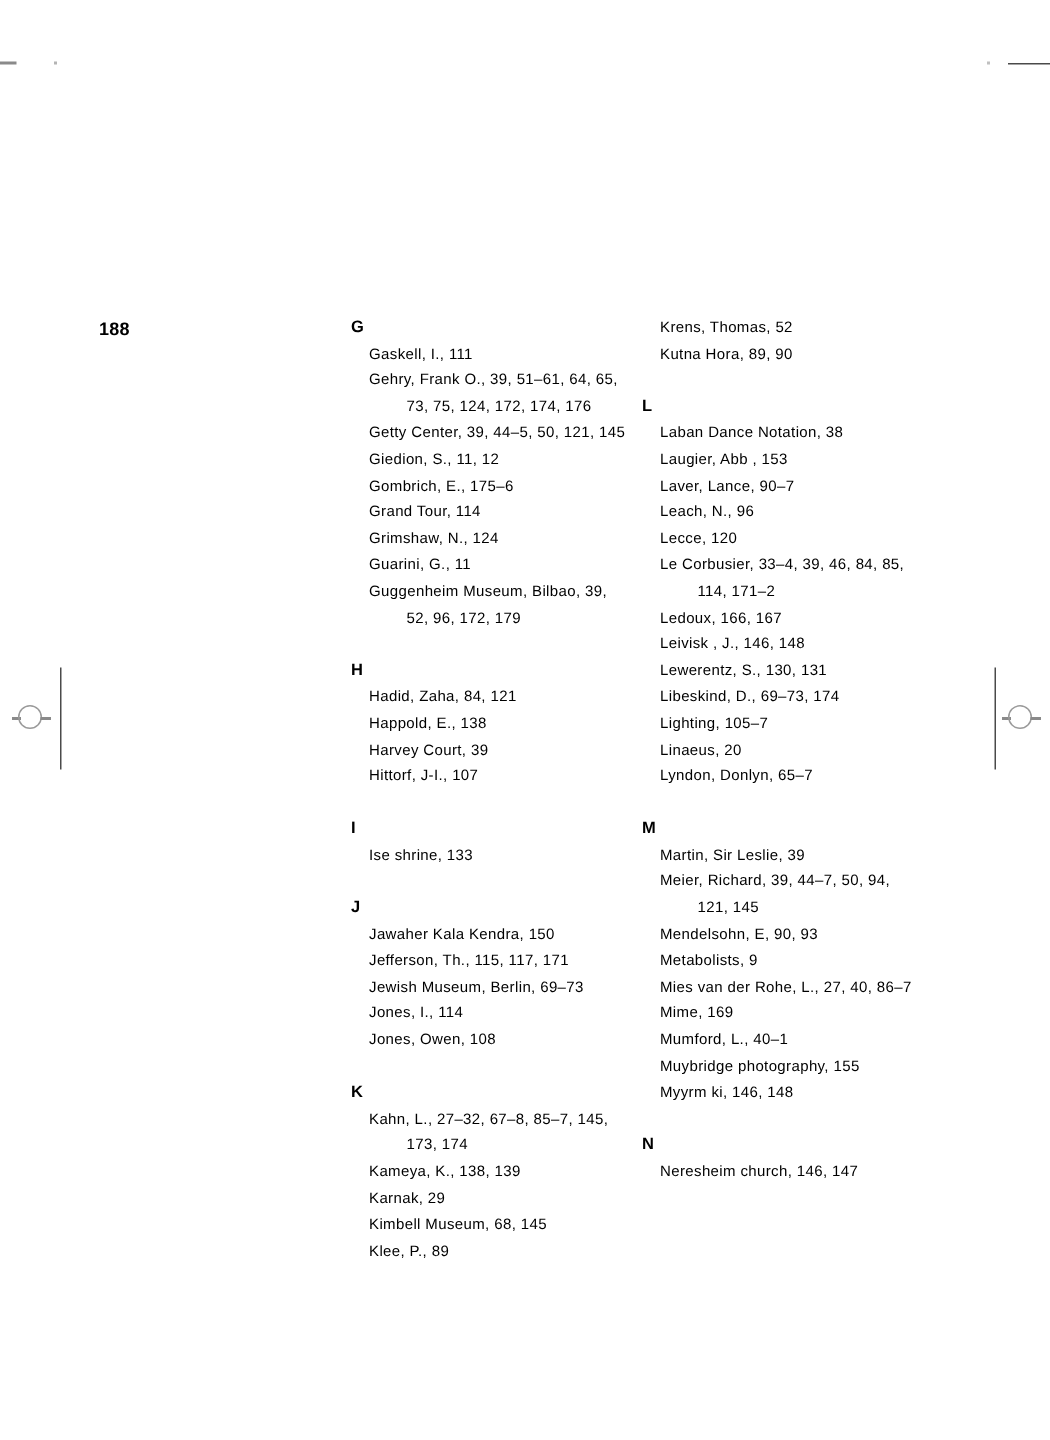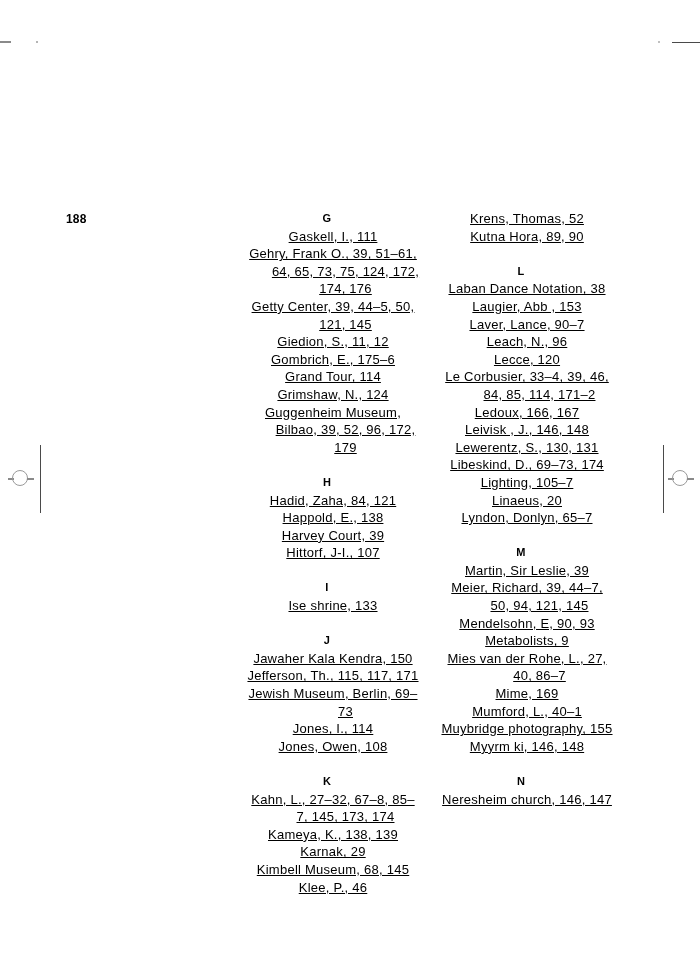--- a/index.html
+++ b/index.html
@@ -7,21 +7,20 @@
     padding: 0;
     background: #ffffff;
   }
   .page {
     position: relative;
     width: 700px;
     height: 960px;
     background: #ffffff;
     font-family: "Liberation Sans", sans-serif;
     overflow: hidden;
-    text-align: center;
   }
 
   
   .mark-rule-top-right {
     position: absolute;
     left: 672px;
     top: 42px;
     width: 28px;
     height: 1px;
     background: #4a4a4a;
@@ -129,28 +128,27 @@
     font-size: 11px;
     font-weight: bold;
     color: #000000;
     line-height: 17.6px;
     letter-spacing: 0.2px;
   }
   .section-gap {
     height: 17.6px;
   }
   .entry {
-    font-size: 13px;
+    font-size: 10px;
     color: #000000;
     line-height: 17.6px;
     letter-spacing: 0.25px;
     text-indent: -25px;
     padding-left: 37px;
     white-space: normal;
-    text-decoration: underline;
   }
 </style>
 </head>
 <body>
 
 <div class="page">
 
   <div class="mark-tick-top-left"></div>
   <div class="mark-dot-top-left"></div>
   <div class="mark-dot-top-right"></div>
@@ -175,20 +173,21 @@
   <div class="columns">
     <div class="col col-left">
         <div class="section-letter">G</div>
         <div class="entry">Gaskell, I., 111</div>
         <div class="entry">Gehry, Frank O., 39, 51–61, 64, 65, 73, 75, 124, 172, 174, 176</div>
         <div class="entry">Getty Center, 39, 44–5, 50, 121, 145</div>
         <div class="entry">Giedion, S., 11, 12</div>
         <div class="entry">Gombrich, E., 175–6</div>
         <div class="entry">Grand Tour, 114</div>
         <div class="entry">Grimshaw, N., 124</div>
+        <div class="entry">Guarini, G., 11</div>
         <div class="entry">Guggenheim Museum, Bilbao, 39, 52, 96, 172, 179</div>
         <div class="section-gap"></div>
         <div class="section-letter">H</div>
         <div class="entry">Hadid, Zaha, 84, 121</div>
         <div class="entry">Happold, E., 138</div>
         <div class="entry">Harvey Court, 39</div>
         <div class="entry">Hittorf, J-I., 107</div>
         <div class="section-gap"></div>
         <div class="section-letter">I</div>
         <div class="entry">Ise shrine, 133</div>
@@ -198,21 +197,21 @@
         <div class="entry">Jefferson, Th., 115, 117, 171</div>
         <div class="entry">Jewish Museum, Berlin, 69–73</div>
         <div class="entry">Jones, I., 114</div>
         <div class="entry">Jones, Owen, 108</div>
         <div class="section-gap"></div>
         <div class="section-letter">K</div>
         <div class="entry">Kahn, L., 27–32, 67–8, 85–7, 145, 173, 174</div>
         <div class="entry">Kameya, K., 138, 139</div>
         <div class="entry">Karnak, 29</div>
         <div class="entry">Kimbell Museum, 68, 145</div>
-        <div class="entry">Klee, P., 46</div>
+        <div class="entry">Klee, P., 89</div>
       </div>
     <div class="col col-right">
         <div class="entry">Krens, Thomas, 52</div>
         <div class="entry">Kutna Hora, 89, 90</div>
         <div class="section-gap"></div>
         <div class="section-letter">L</div>
         <div class="entry">Laban Dance Notation, 38</div>
         <div class="entry">Laugier, Abb , 153</div>
         <div class="entry">Laver, Lance, 90–7</div>
         <div class="entry">Leach, N., 96</div>

